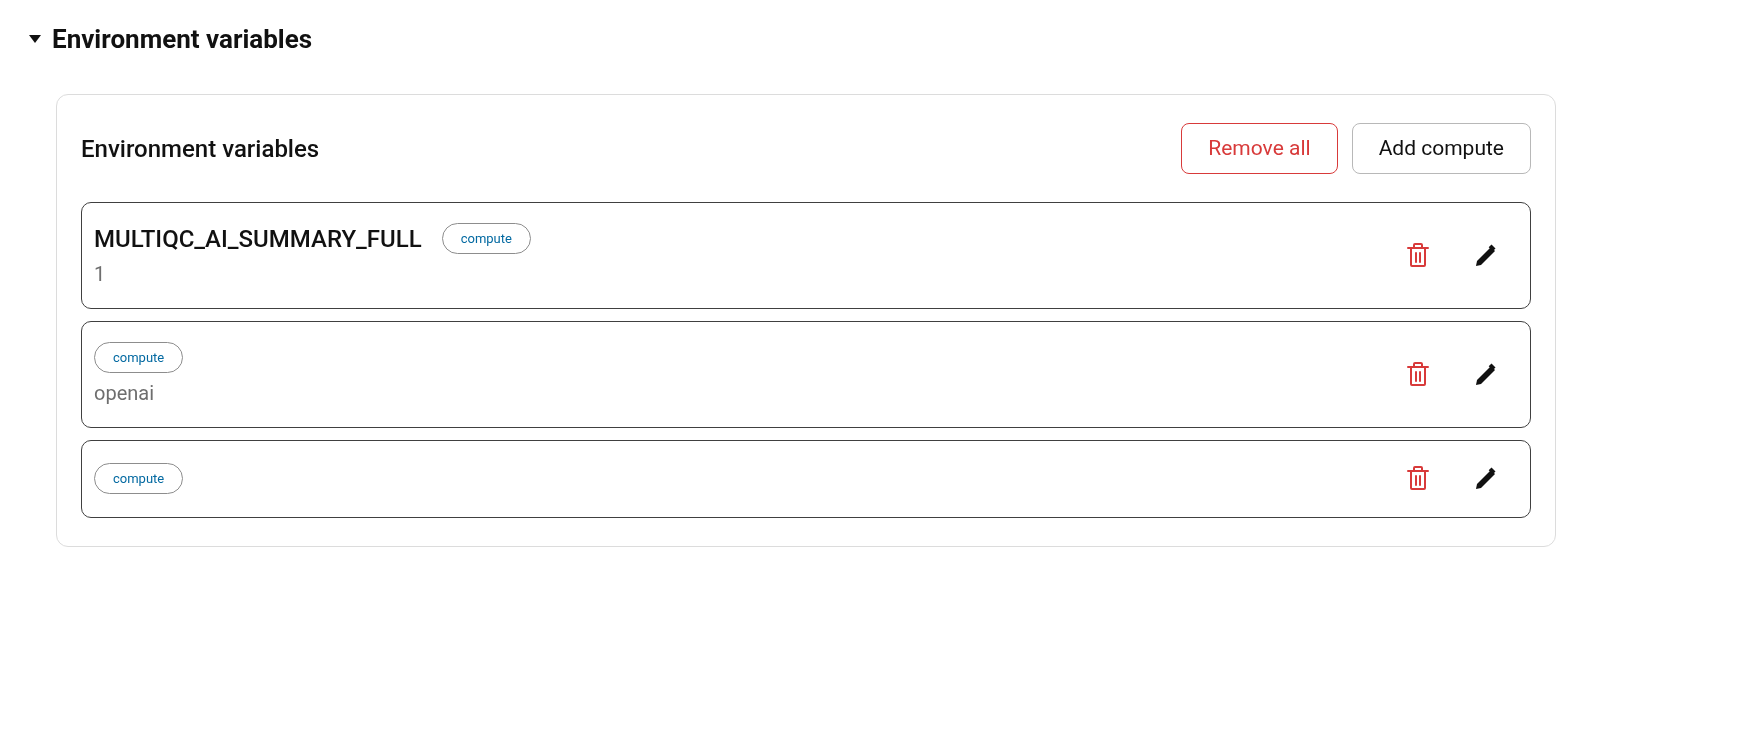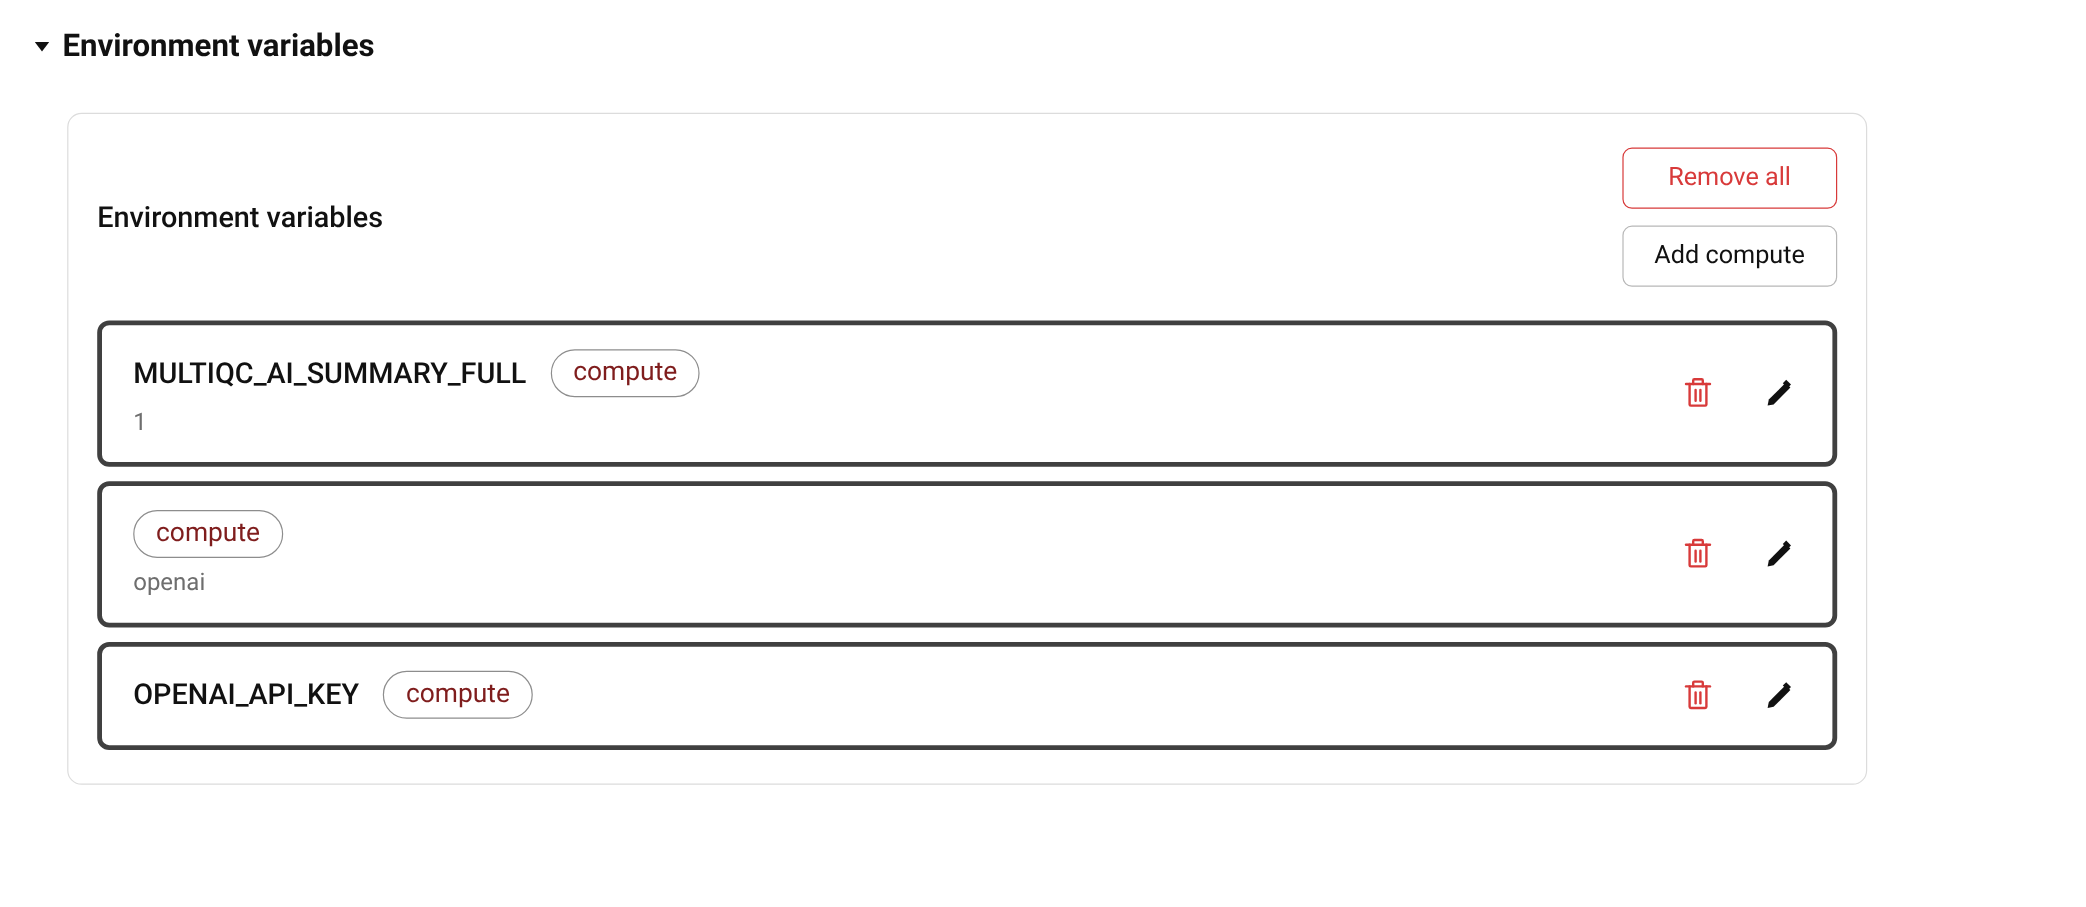--- a/index.html
+++ b/index.html
@@ -47,21 +47,20 @@
     margin-bottom: 28px;
   }
   .card-title {
     font-size: 24px;
     font-weight: 500;
     color: #111111;
   }
   .card-actions {
     display: flex;
     gap: 14px;
-    flex-direction: column;
   }
   .btn {
     font-size: 21px;
     line-height: 1;
     padding: 14px 26px;
     border-radius: 8px;
     background: #ffffff;
     border: 1px solid #b8b8b8;
     cursor: pointer;
     font-family: inherit;
@@ -71,23 +70,23 @@
     color: #d83a3a;
     border-color: #d83a3a;
   }
 
   .var-list {
     display: flex;
     flex-direction: column;
     gap: 12px;
   }
   .var-row {
-    border: 4px solid #404040;
+    border: 1px solid #404040;
     border-radius: 10px;
-    padding: 20px 26px 22px 26px;
+    padding: 20px 26px 22px 12px;
     display: flex;
     align-items: center;
     justify-content: space-between;
     gap: 20px;
   }
   .var-left {
     display: flex;
     flex-direction: column;
     gap: 8px;
     min-width: 0;
@@ -98,26 +97,26 @@
     align-items: center;
     gap: 20px;
     flex-wrap: wrap;
   }
   .var-name {
     font-size: 24px;
     font-weight: 500;
     color: #111111;
   }
   .tag-pill {
-    font-size: 22px;
+    font-size: 13px;
     line-height: 1;
     padding: 8px 18px;
     border: 1px solid #8d8d8d;
     border-radius: 999px;
-    color: #7f1d1d;
+    color: #0369a1;
     background: #ffffff;
     white-space: nowrap;
   }
   .var-value {
     font-size: 20px;
     color: #6e6e6e;
     word-break: break-all;
   }
   .var-actions {
     display: flex;
@@ -216,21 +215,20 @@
             <rect x="17.5" y="2.5" width="5.657" height="4" transform="rotate(45 17.5 2.5)"></rect>
           </svg>
         </span>
       </button>
     </div>
   </div>
 
   <div class="var-row">
     <div class="var-left">
       <div class="var-name-line">
-        <span class="var-name">OPENAI_API_KEY</span>
         <span class="tag-pill">compute</span>
       </div>
     </div>
     <div class="var-actions">
       <button class="icon-btn" aria-label="Delete">
         <span>
           <svg width="24" height="26" viewBox="0 0 24 26" fill="none" stroke="#d83a3a" stroke-width="2" stroke-linecap="round" stroke-linejoin="round">
             <polyline points="2,6 22,6"></polyline>
             <path d="M19 6 L19 23 A1 1 0 0 1 18 24 L6 24 A1 1 0 0 1 5 23 L5 6"></path>
             <path d="M8 6 L8 3 A1 1 0 0 1 9 2 L15 2 A1 1 0 0 1 16 3 L16 6"></path>

